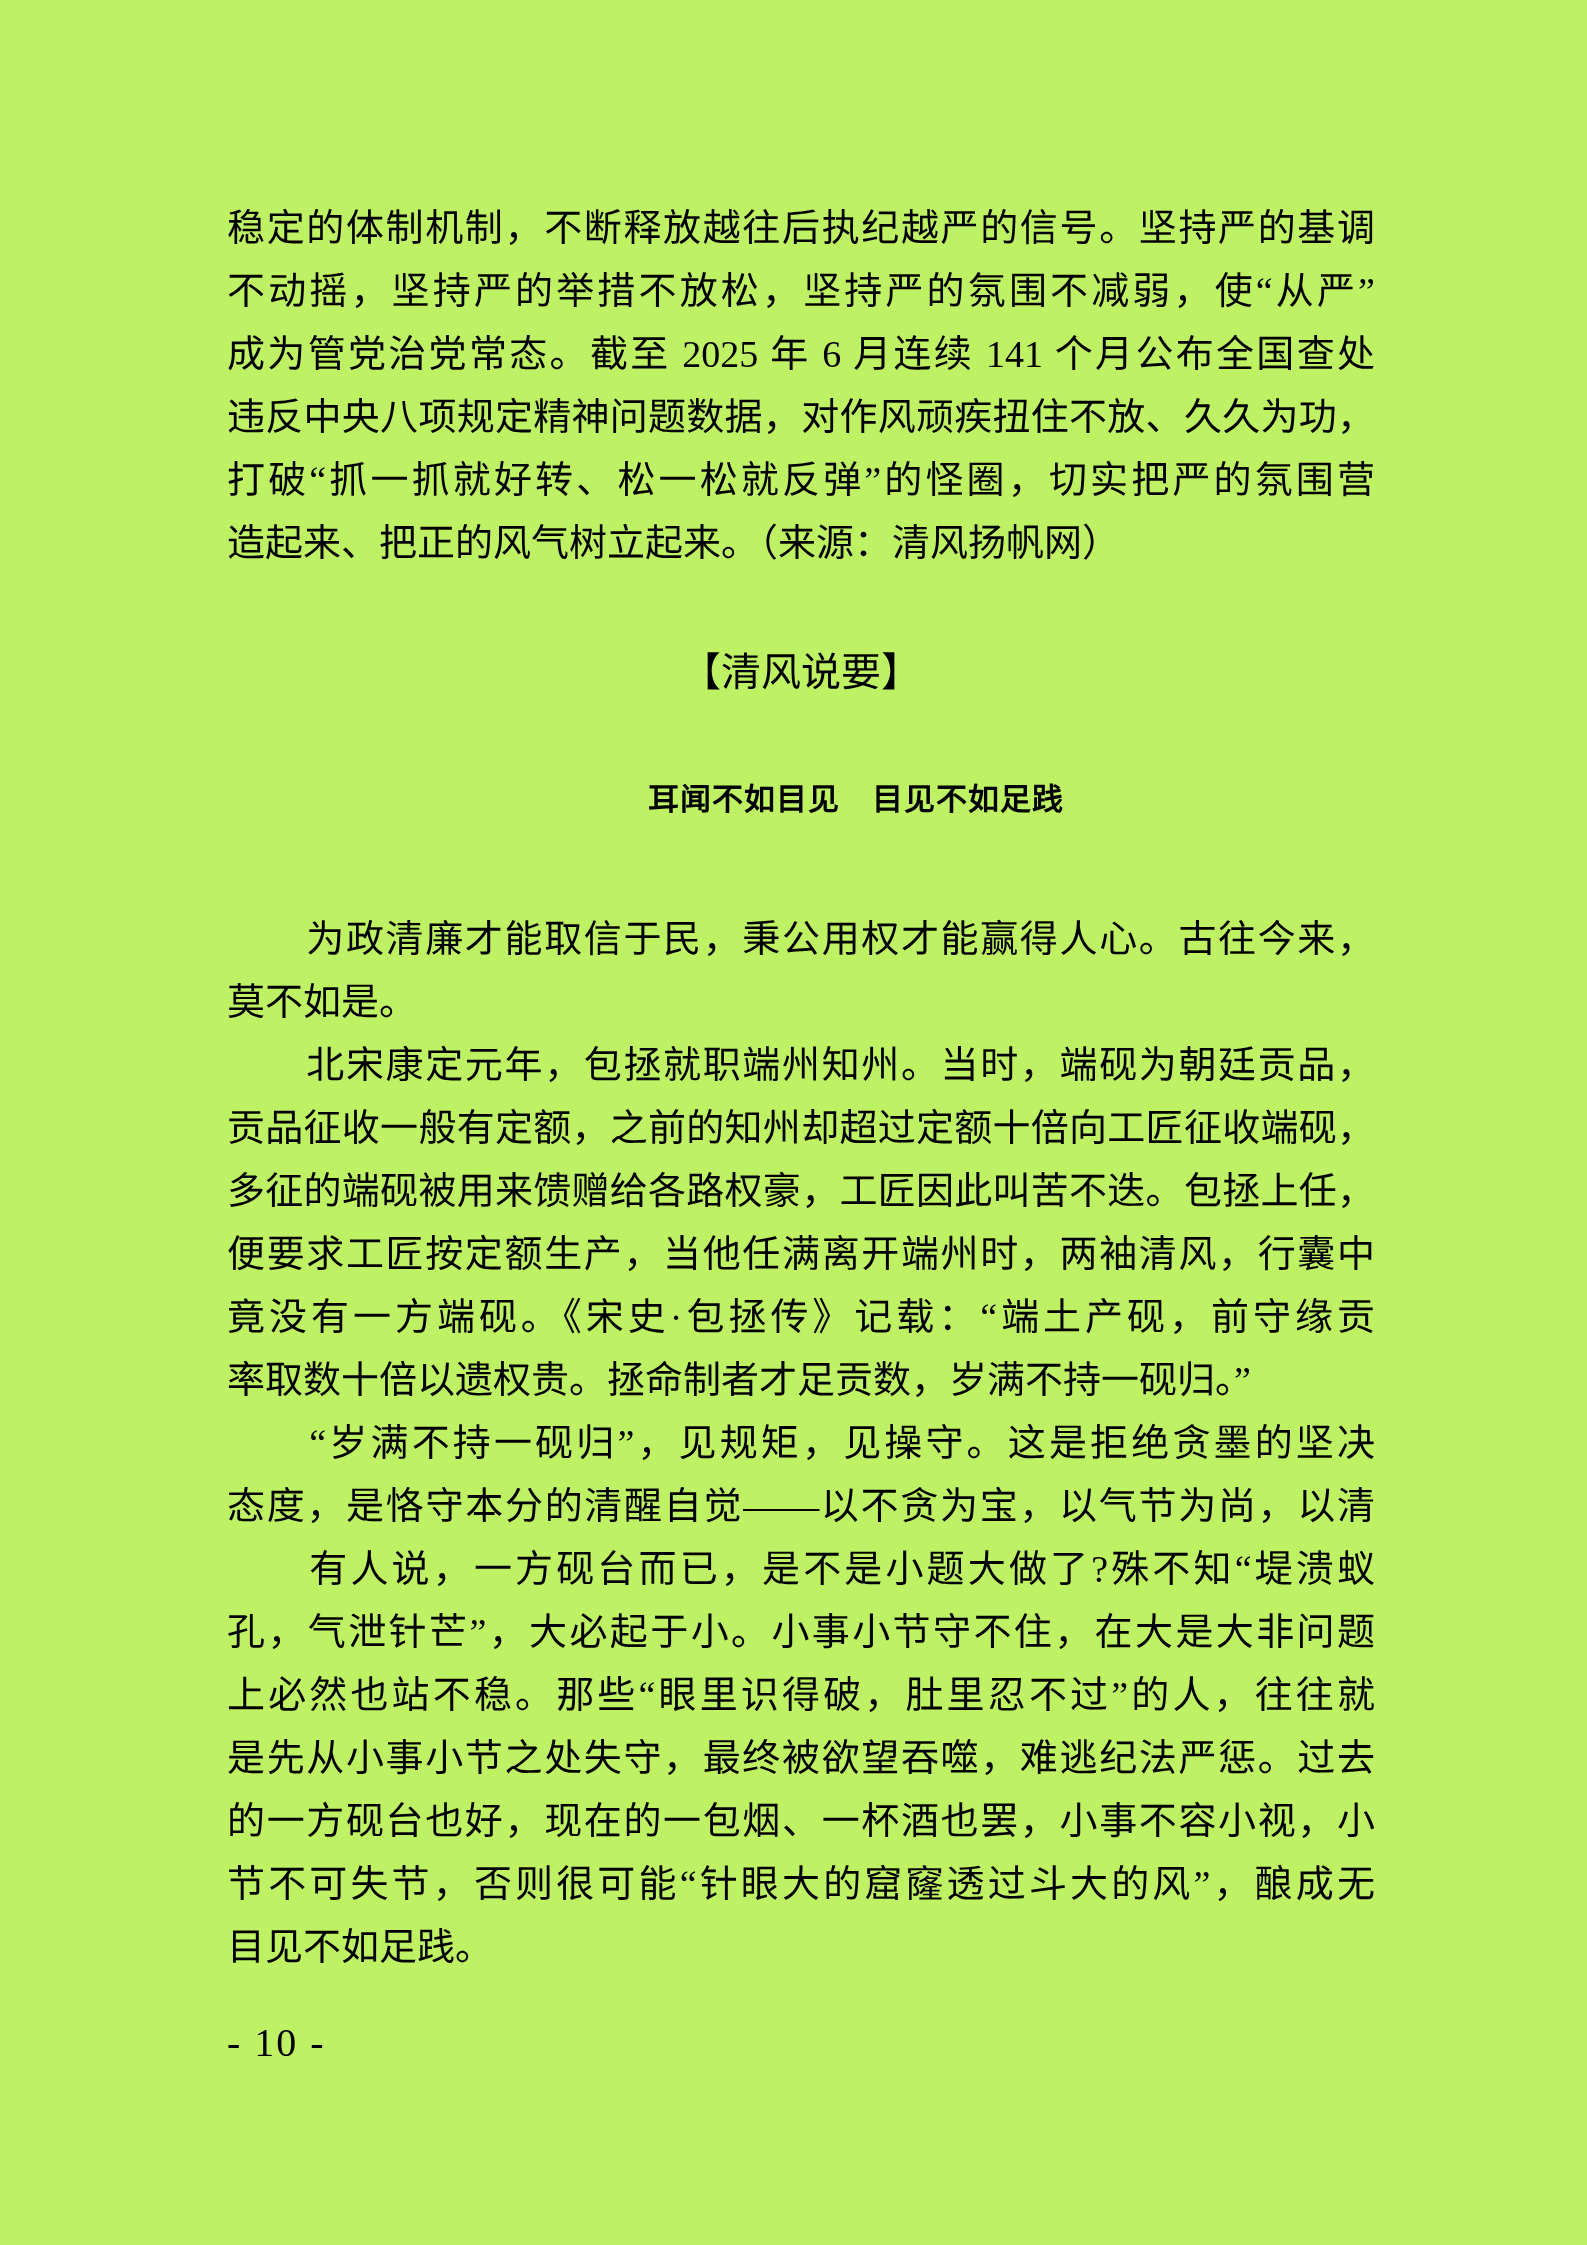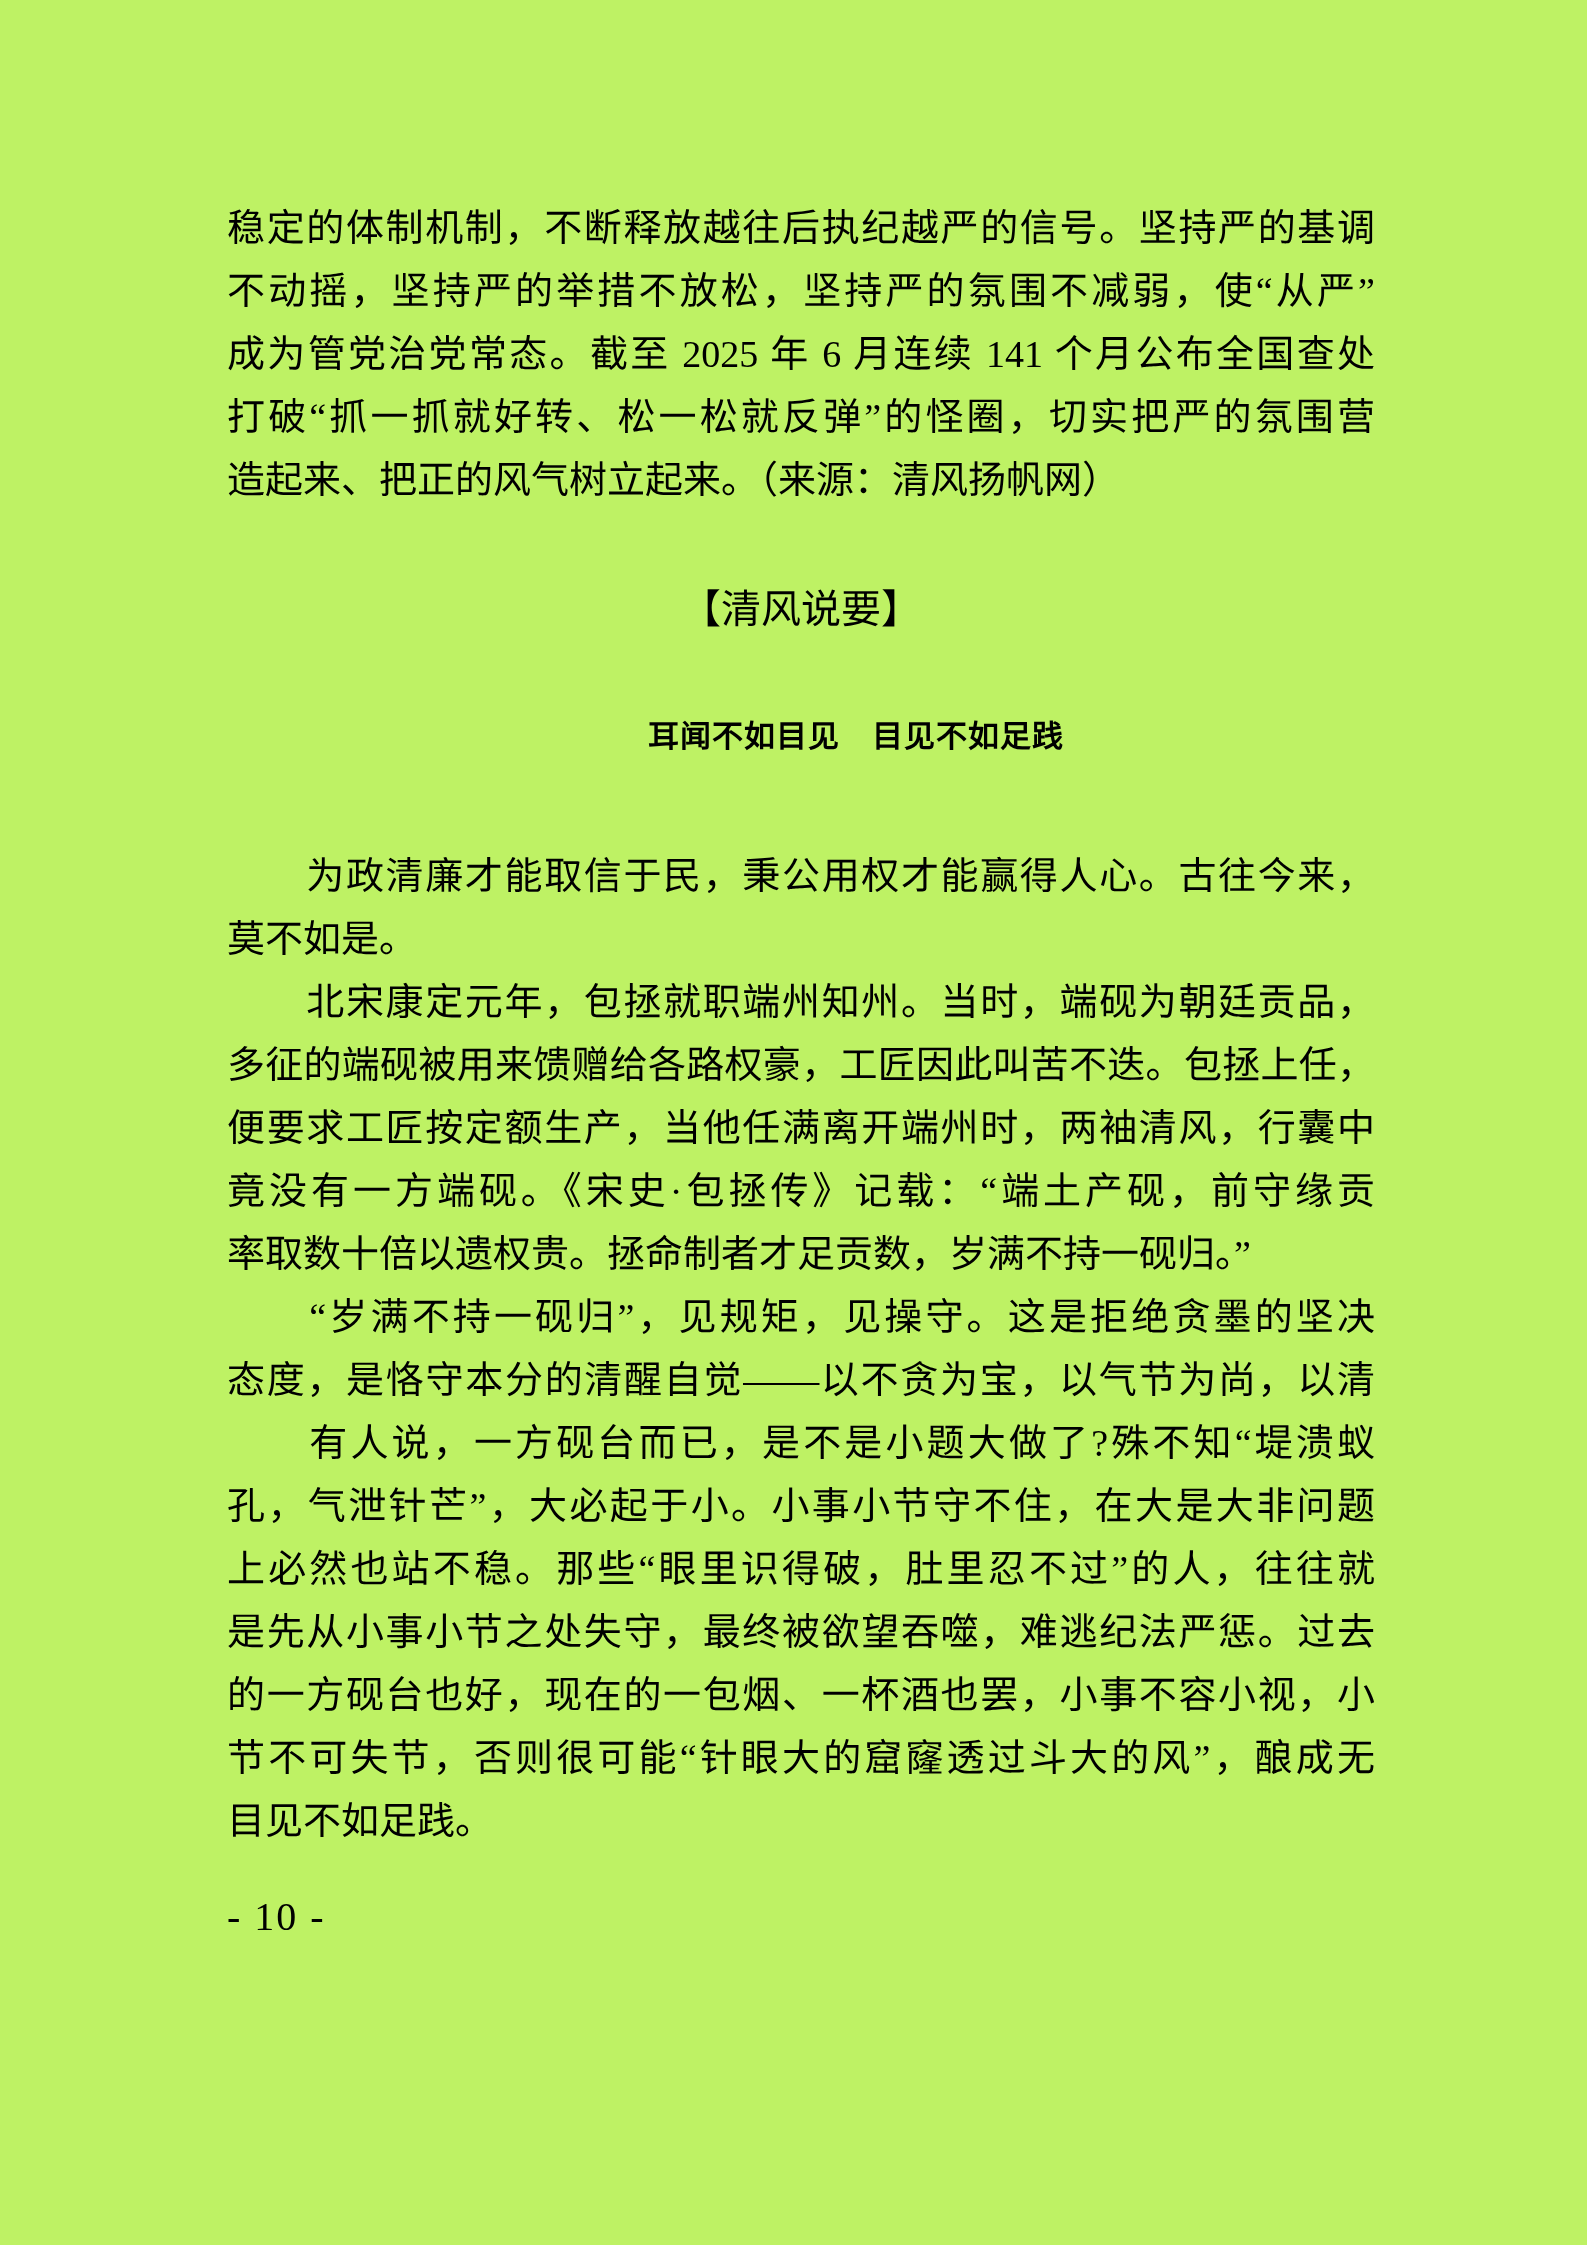--- a/index.html
+++ b/index.html
@@ -65,35 +65,37 @@
 </head>
 <body>
 
 <div class="page">
   <div class="content">
 
     <div class="para">
         <div class="line">稳定的体制机制，不断释放越往后执纪越严的信号。坚持严的基调</div>
         <div class="line">不动摇，坚持严的举措不放松，坚持严的氛围不减弱，使“从严”</div>
         <div class="line">成为管党治党常态。截至 2025 年 6 月连续 141 个月公布全国查处</div>
+        <div class="line">违反中央八项规定精神问题数据，对作风顽疾扭住不放、久久为功，</div>
         <div class="line">打破“抓一抓就好转、松一松就反弹”的怪圈，切实把严的氛围营</div>
         <div class="line last">造起来、把正的风气树立起来。（来源：清风扬帆网）</div>
       </div>
 
     <div class="section-header">【清风说要】</div>
 
     <div class="title">耳闻不如目见　目见不如足践</div>
 
     <div class="body">
       <div class="para">
           <div class="line">　　为政清廉才能取信于民，秉公用权才能赢得人心。古往今来，</div>
           <div class="line last">莫不如是。</div>
         </div>
       <div class="para">
           <div class="line">　　北宋康定元年，包拯就职端州知州。当时，端砚为朝廷贡品，</div>
+          <div class="line">贡品征收一般有定额，之前的知州却超过定额十倍向工匠征收端砚，</div>
           <div class="line">多征的端砚被用来馈赠给各路权豪，工匠因此叫苦不迭。包拯上任，</div>
           <div class="line">便要求工匠按定额生产，当他任满离开端州时，两袖清风，行囊中</div>
           <div class="line">竟没有一方端砚。《宋史·包拯传》记载：“端土产砚，前守缘贡</div>
           <div class="line last">率取数十倍以遗权贵。拯命制者才足贡数，岁满不持一砚归。”</div>
         </div>
       <div class="para">
           <div class="line">　　“岁满不持一砚归”，见规矩，见操守。这是拒绝贪墨的坚决</div>
           <div class="line">态度，是恪守本分的清醒自觉——以不贪为宝，以气节为尚，以清</div>
         </div>
       <div class="para">

